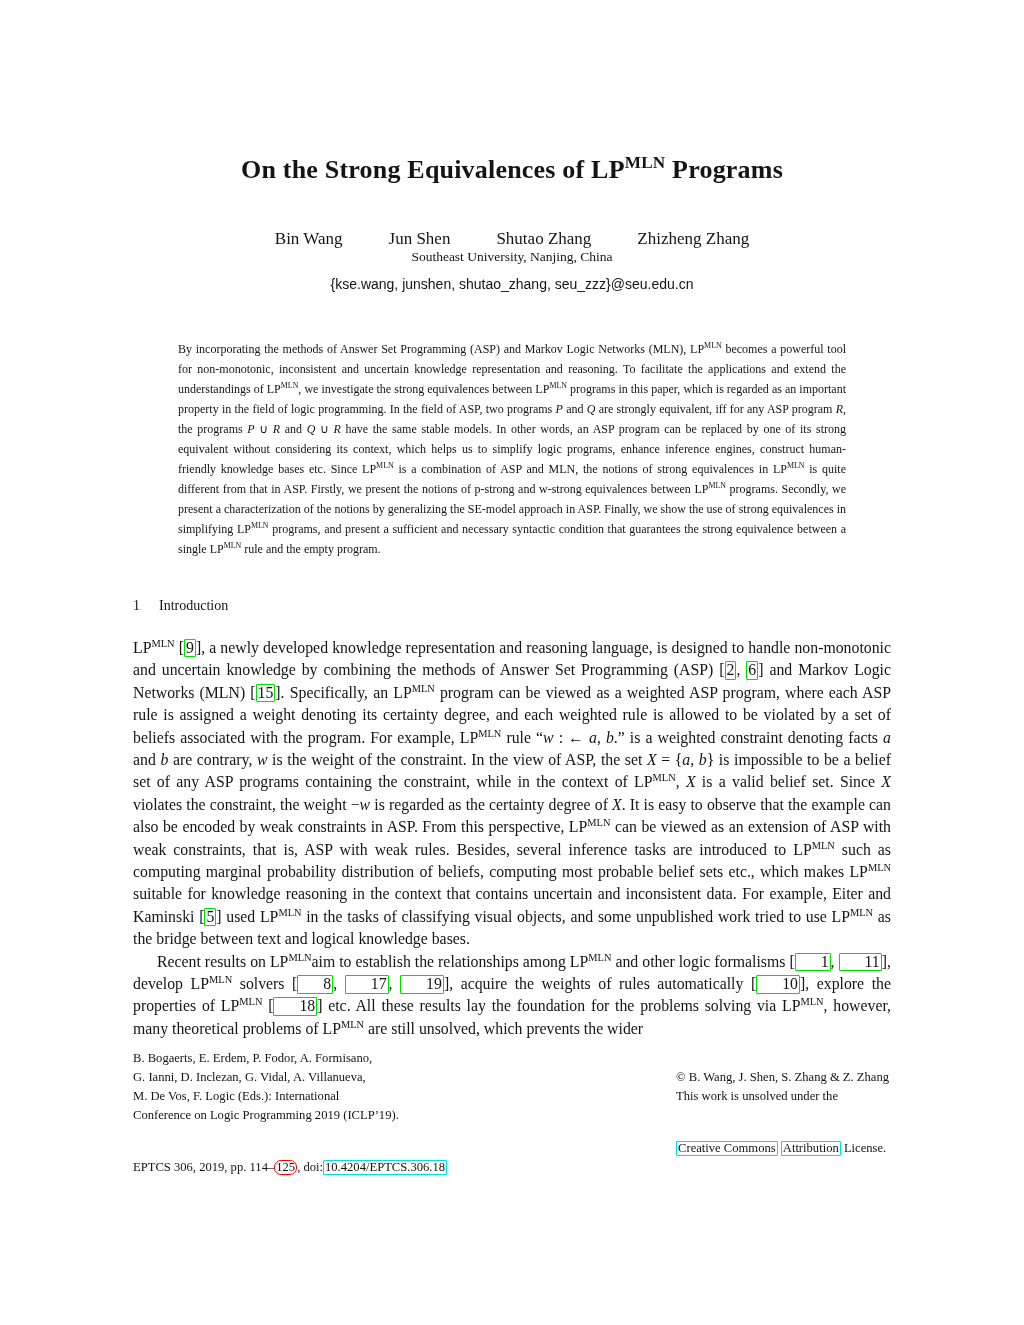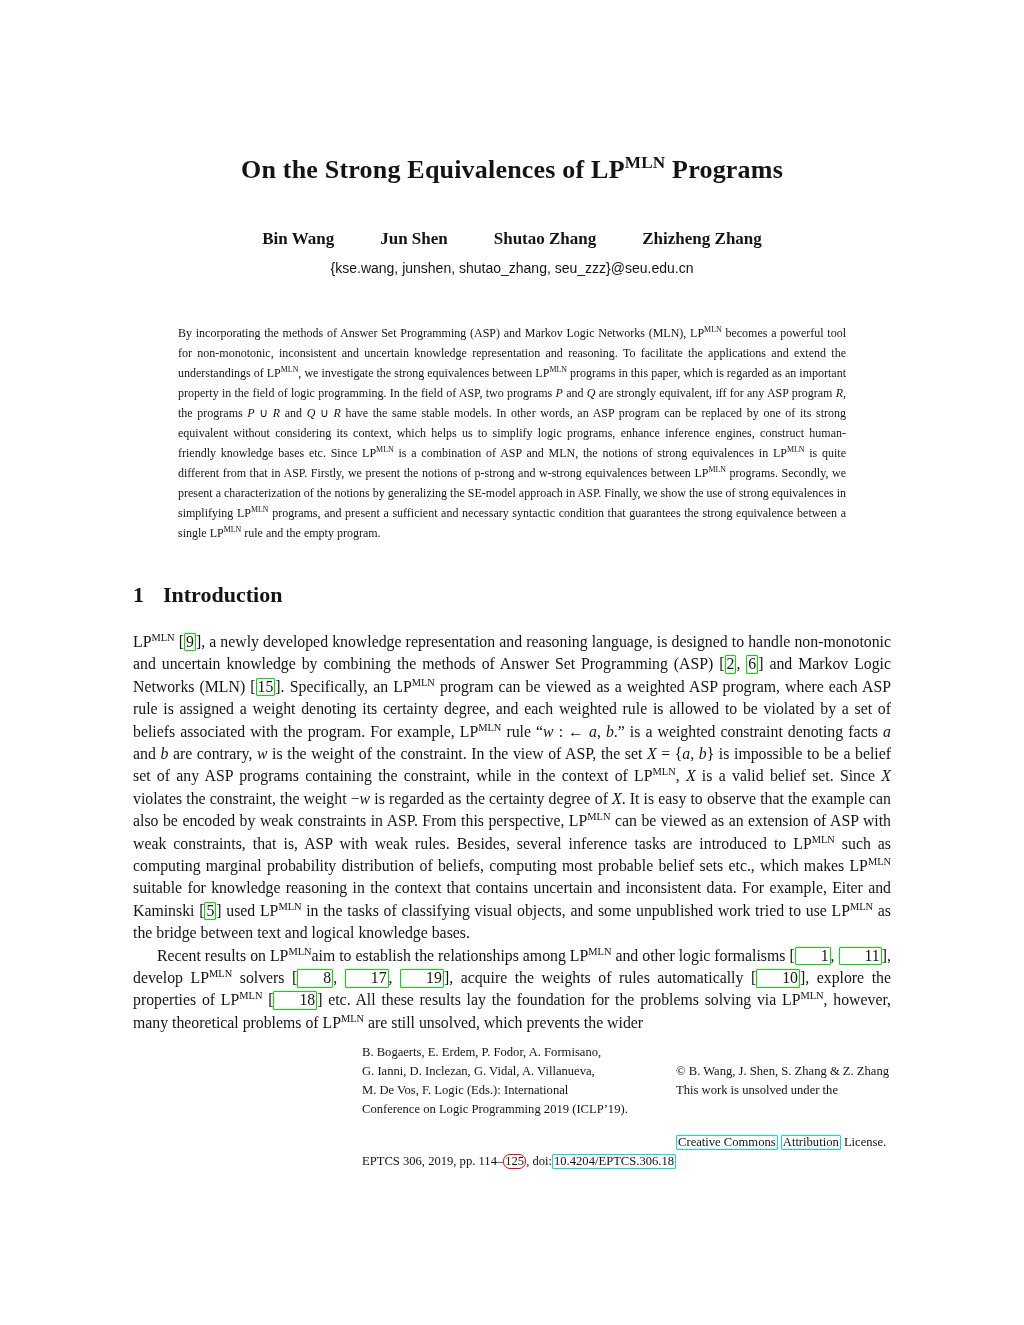--- a/index.html
+++ b/index.html
@@ -10,74 +10,75 @@
     -webkit-font-smoothing: antialiased;
   }
   .page { padding: 138px 133px 0 133px; box-sizing: border-box; }
 
   .title {
     font-size: 26px; font-weight: bold; text-align: center;
     margin: 17px; line-height: 1.15; letter-spacing: 0.2px;
   }
   .authors {
     display: flex; justify-content: center; gap: 46px;
-    margin-top: 44px; font-size: 17px; font-weight: bold;
+    margin-top: 44px; font-size: 17px;
   }
   .affil { text-align: center; font-size: 13.5px; line-height: 16px; }
   .affil-first { margin-top: 13px; }
   .email {
     text-align: center; margin-top: 11px;
     font-family: Liberation Sans, sans-serif; font-size: 14px;
   }
 
   .abstract {
     margin: 47px 45px 0 45px;
     font-size: 12px; line-height: 20px; text-align: justify;
   }
 
-  .section-heading { font-size: 22px; font-weight: bold; margin: 39px 0 0 0; }
+  .section-heading { font-size: 14px; font-weight: normal; margin: 39px 0 0 0; }
   .section-num { margin-right: 19px; }
 
   .bodypara {
     font-size: 15.8px; line-height: 22.4px; text-align: justify;
     margin: 23px 0 0 0;
   }
   .para-indent { margin-top: 0; text-indent: 24px; }
 
   sup { font-size: 66%; line-height: 0; vertical-align: super; }
   i { font-family: "Liberation Serif", serif; }
 
   .linkbox {
     border: 1.6px solid; padding: 0 1px; border-radius: 1px;
     display: inline-block; line-height: 1.05;
   }
   .g { border-color: var(--cite_green, #00e000); }
   .r { border-color: var(--link_red, #ff0000); border-radius: 7px; }
   .c { border-color: var(--link_cyan, #00e0e0); margin-top: 35px; }
 
   .footer {
-    display: flex; justify-content: flex-end;
+    display: flex; justify-content: space-between;
     margin-top: 9px; font-size: 12.6px; line-height: 19px;
   }
   .f-right { padding-top: 19px; padding-right: 2px; }
 </style>
 </head>
 <body>
 
 <div class="page">
 
   <h1 class="title">On the Strong Equivalences of LP<sup>MLN</sup> Programs</h1>
 
   <div class="authors">
     <span>Bin Wang</span>
     <span>Jun Shen</span>
     <span>Shutao Zhang</span>
     <span>Zhizheng Zhang</span>
   </div>
 
+  <div class="affil">Southeast University, Nanjing, China</div>
 
   <div class="email">{kse.wang, junshen, shutao_zhang, seu_zzz}@seu.edu.cn</div>
 
   <div class="abstract">By incorporating the methods of Answer Set Programming (ASP) and Markov Logic Networks (MLN), LP<sup>MLN</sup> becomes a powerful tool for non-monotonic, inconsistent and uncertain knowledge representation and reasoning. To facilitate the applications and extend the understandings of LP<sup>MLN</sup>, we investigate the strong equivalences between LP<sup>MLN</sup> programs in this paper, which is regarded as an important property in the field of logic programming. In the field of ASP, two programs <i>P</i> and <i>Q</i> are strongly equivalent, iff for any ASP program <i>R</i>, the programs <i>P</i> ∪ <i>R</i> and <i>Q</i> ∪ <i>R</i> have the same stable models. In other words, an ASP program can be replaced by one of its strong equivalent without considering its context, which helps us to simplify logic programs, enhance inference engines, construct human-friendly knowledge bases etc.  Since LP<sup>MLN</sup> is a combination of ASP and MLN, the notions of strong equivalences in LP<sup>MLN</sup> is quite different from that in ASP. Firstly, we present the notions of p-strong and w-strong equivalences between LP<sup>MLN</sup> programs.  Secondly, we present a characterization of the notions by generalizing the SE-model approach in ASP. Finally, we show the use of strong equivalences in simplifying LP<sup>MLN</sup> programs, and present a sufficient and necessary syntactic condition that guarantees the strong equivalence between a single LP<sup>MLN</sup> rule and the empty program.</div>
 
   <h2 class="section-heading">
     <span class="section-num">1</span><span>Introduction</span>
   </h2>
 
   <p class="bodypara">LP<sup>MLN</sup> [<span class="linkbox g">9</span>], a newly developed knowledge representation and reasoning language, is designed to handle non-monotonic and uncertain knowledge by combining the methods of Answer Set Programming (ASP) [<span class="linkbox g">2</span>, <span class="linkbox g">6</span>] and Markov Logic Networks (MLN) [<span class="linkbox g">15</span>].  Specifically, an LP<sup>MLN</sup> program can be viewed as a weighted ASP program, where each ASP rule is assigned a weight denoting its certainty degree, and each weighted rule is allowed to be violated by a set of beliefs associated with the program. For example, LP<sup>MLN</sup> rule “<i>w</i> :  ← <i>a</i>, <i>b</i>.” is a weighted constraint denoting facts <i>a</i> and <i>b</i> are contrary, <i>w</i> is the weight of the constraint.  In the view of ASP, the set <i>X</i> = {<i>a</i>, <i>b</i>} is impossible to be a belief set of any ASP programs containing the constraint, while in the context of LP<sup>MLN</sup>, <i>X</i> is a valid belief set.  Since <i>X</i> violates the constraint, the weight −<i>w</i> is regarded as the certainty degree of <i>X</i>.  It is easy to observe that the example can also be encoded by weak constraints in ASP. From this perspective, LP<sup>MLN</sup> can be viewed as an extension of ASP with weak constraints, that is, ASP with weak rules.  Besides, several inference tasks are introduced to LP<sup>MLN</sup> such as computing marginal probability distribution of beliefs, computing most probable belief sets etc., which makes LP<sup>MLN</sup> suitable for knowledge reasoning in the context that contains uncertain and inconsistent data. For example, Eiter and Kaminski [<span class="linkbox g">5</span>] used LP<sup>MLN</sup> in the tasks of classifying visual objects, and some unpublished work tried to use LP<sup>MLN</sup> as the bridge between text and logical knowledge bases.</p>

